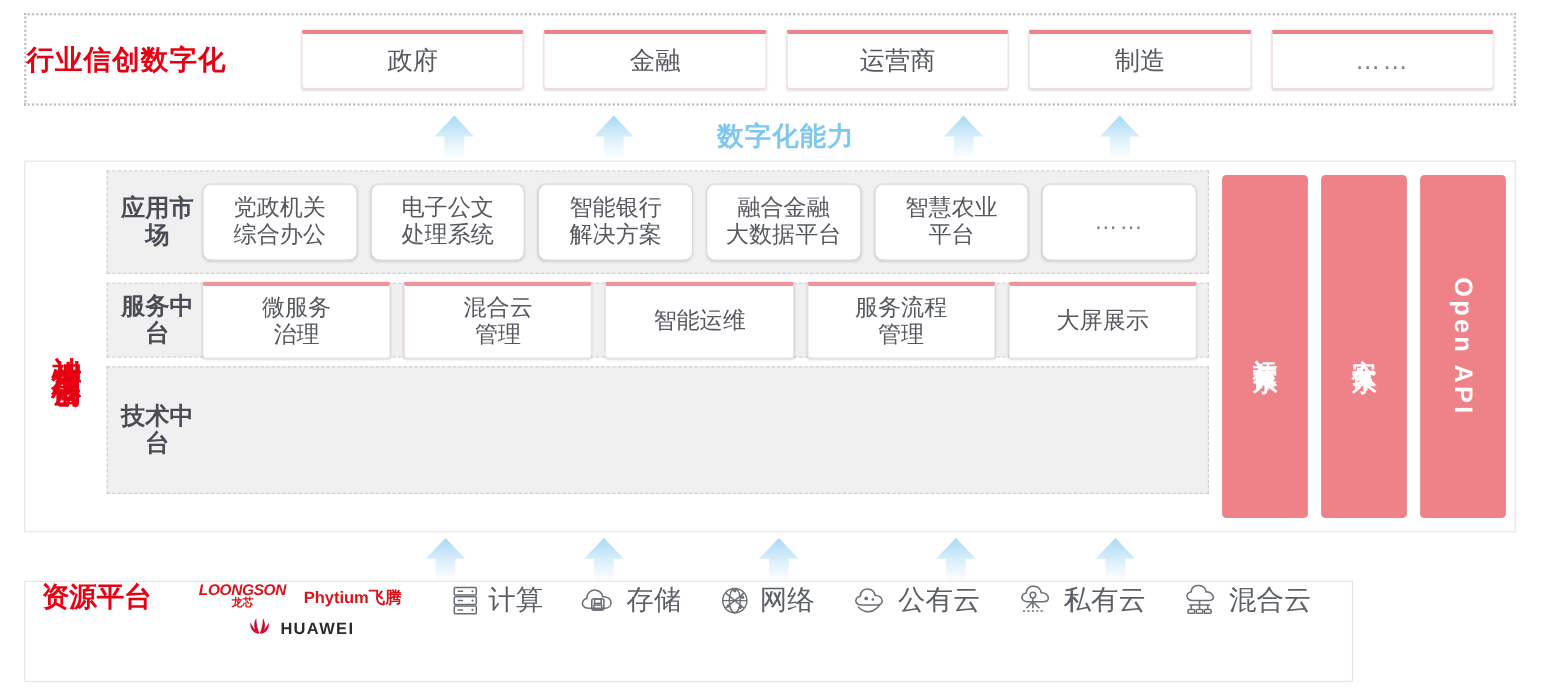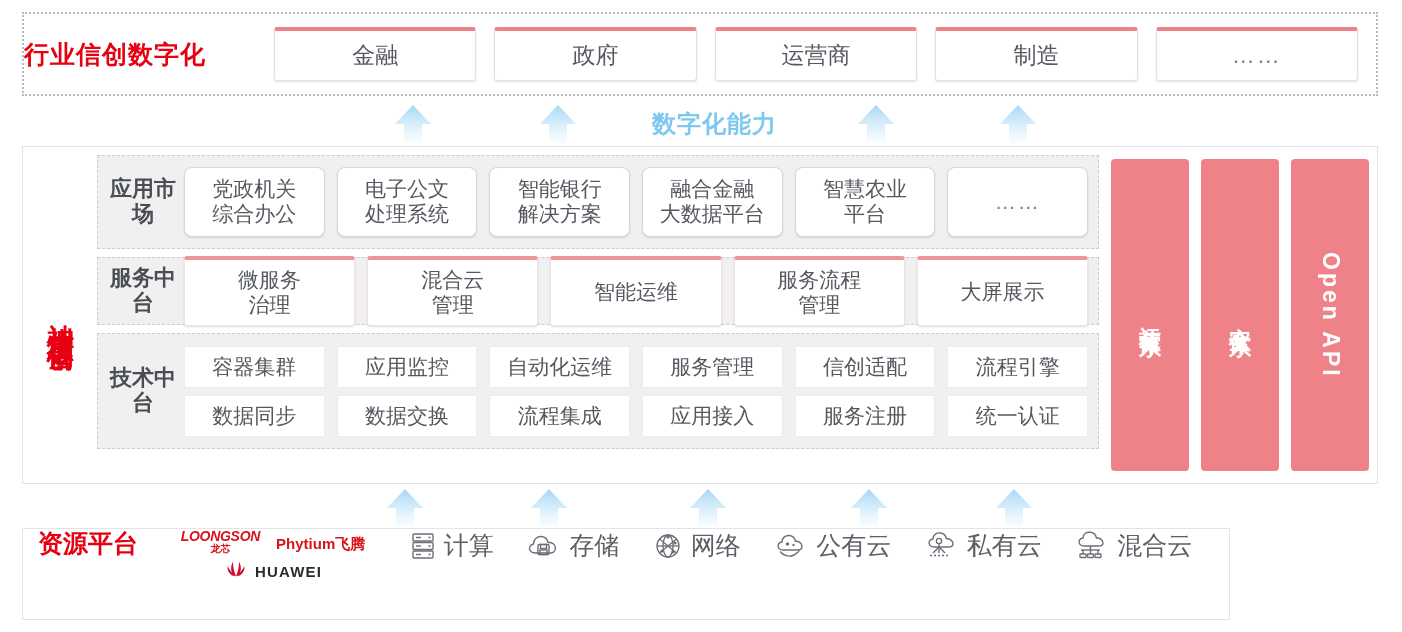--- a/index.html
+++ b/index.html
@@ -341,22 +341,22 @@
     color: #5b5f66;
   }
   .res-item svg { display: block; flex: none; }
 </style>
 </head>
 <body>
 
 <div class="industry-band">
   <div class="industry-title">行业信创数字化</div>
   <div class="industry-boxes">
+    <div class="ind-box">政府</div>
     <div class="ind-box">金融</div>
-    <div class="ind-box">政府</div>
     <div class="ind-box">运营商</div>
     <div class="ind-box">制造</div>
     <div class="ind-box dots">……</div>
   </div>
 </div>
 
 <div class="arrow-strip-top">
   <div class="arrow" style="left:375px">
     <svg viewBox="0 0 44 40">
         <defs>
@@ -411,38 +411,20 @@
           <div class="b-svc">微服务<br>治理</div>
           <div class="b-svc">混合云<br>管理</div>
           <div class="b-svc">智能运维</div>
           <div class="b-svc">服务流程<br>管理</div>
           <div class="b-svc">大屏展示</div>
         </div>
       </div>
 
       <div class="layer layer-tech">
         <div class="layer-label">技术中台</div>
-        <div class="layer-items stacked">
-          <div class="tech-row">
-            <div class="b-tech">容器集群</div>
-            <div class="b-tech">应用监控</div>
-            <div class="b-tech">自动化运维</div>
-            <div class="b-tech">服务管理</div>
-            <div class="b-tech">信创适配</div>
-            <div class="b-tech">流程引擎</div>
-          </div>
-          <div class="tech-row">
-            <div class="b-tech">数据同步</div>
-            <div class="b-tech">数据交换</div>
-            <div class="b-tech">流程集成</div>
-            <div class="b-tech">应用接入</div>
-            <div class="b-tech">服务注册</div>
-            <div class="b-tech">统一认证</div>
-          </div>
-        </div>
       </div>
     </div>
 
     <div class="pillars">
       <div class="pillar">
         <span>运营体系</span>
       </div>
       <div class="pillar">
         <span>安全体系</span>
       </div>

